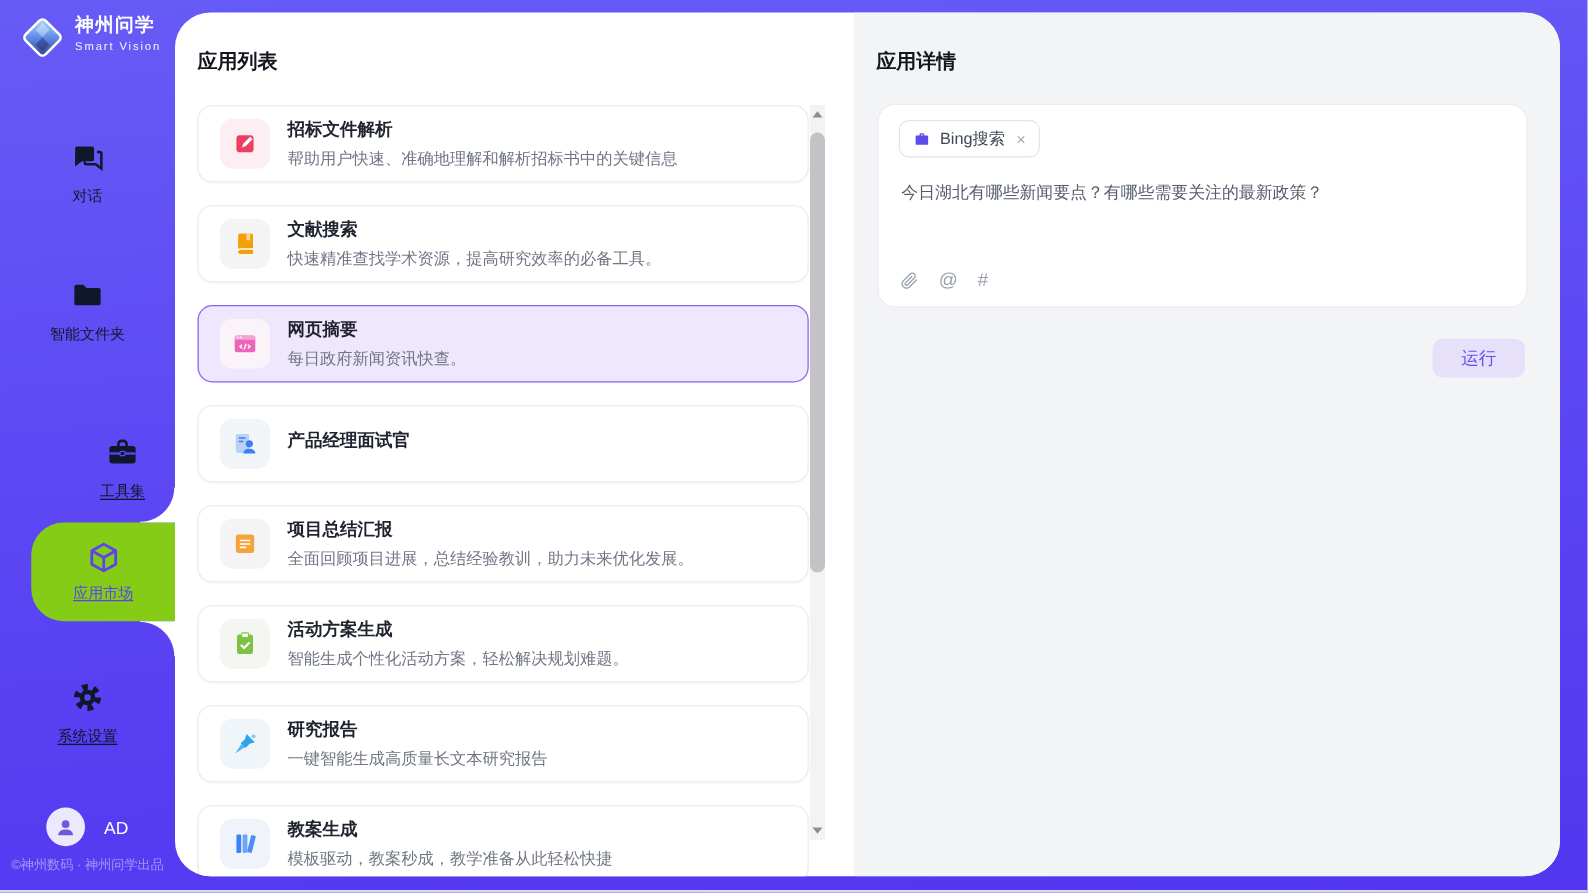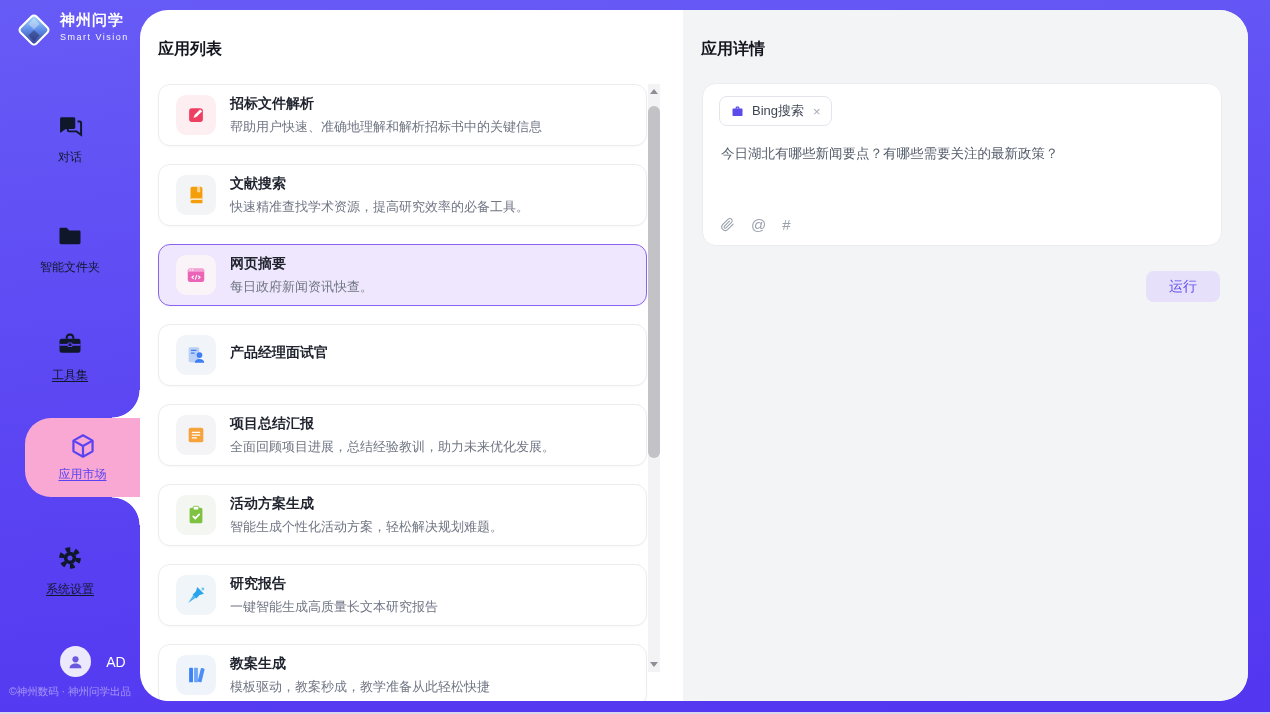--- a/index.html
+++ b/index.html
@@ -15,42 +15,42 @@
   .sidebar { position:absolute; left:0; top:0; width:140px; height:714px; }
   .logo { position:absolute; top:11px; left:15px; display:flex; align-items:flex-start; gap:7px; }
   .logo-text { display:flex; flex-direction:column; color:#fff; }
   .logo-name { font-size:15px; font-weight:700; letter-spacing:1px; }
   .logo-sub  { font-size:9px; letter-spacing:1.5px; margin-top:2px; opacity:.95; }
 
   .nav-item { position:absolute; left:0; width:140px; display:flex; flex-direction:column;
               align-items:center; gap:9px; color:#0f172a; cursor:pointer; }
   .nav-item:nth-of-type(1){ top:112px; }
   .nav-item:nth-of-type(2){ top:222px; }
-  .nav-item:nth-of-type(3){ top:330px; }
+  .nav-item:nth-of-type(3){ top:348px;margin-left:28px; }
   .nav-item:nth-of-type(5){ top:544px; }
   .nav-icon { width:28px; height:28px; }
   .nav-icon svg { width:28px; height:28px; }
   .nav-label { font-size:12px; }
   .nav-label.u { text-decoration:underline; text-underline-offset:2px; }
 
   .nav-item.active {
     top:418px; left:25px; width:115px; height:79px;
-    background:#f9a8d4; border-radius:26px 0 0 26px;
+    background:#84cc16; border-radius:26px 0 0 26px;
     color:#5a43f0; justify-content:center; gap:6px;
   }
   .nav-item.active::before, .nav-item.active::after {
     content:""; position:absolute; right:0; width:28px; height:28px;
   }
   .nav-item.active::before { top:-28px;
     background:radial-gradient(circle 28px at 0 0, rgba(0,0,0,0) 27px, #fff 27.8px); }
   .nav-item.active::after  { bottom:-28px;
     background:radial-gradient(circle 28px at 0 100%, rgba(0,0,0,0) 27px, #fff 27.8px); }
 
   .user-row { position:absolute; top:646px; left:0; width:140px; display:flex;
-              align-items:center; justify-content:center; gap:15px;margin-left:23px; }
+              align-items:center; justify-content:center; gap:15px; }
   .avatar { width:31px; height:31px; border-radius:50%; background:#ece9fd;
             display:flex; align-items:center; justify-content:center; color:#6a5ae0; }
   .avatar svg { width:19px; height:19px; }
   .user-name { color:#fff; font-size:14px; }
   .copyright { position:absolute; top:685px; left:0; width:140px; text-align:center;
                font-size:10.5px; color:rgba(255,255,255,.45); }
 
   
   .panel { position:absolute; left:140px; top:10px; width:1108px; height:691px;
            background:#fff; border-radius:28px; overflow:hidden; }

